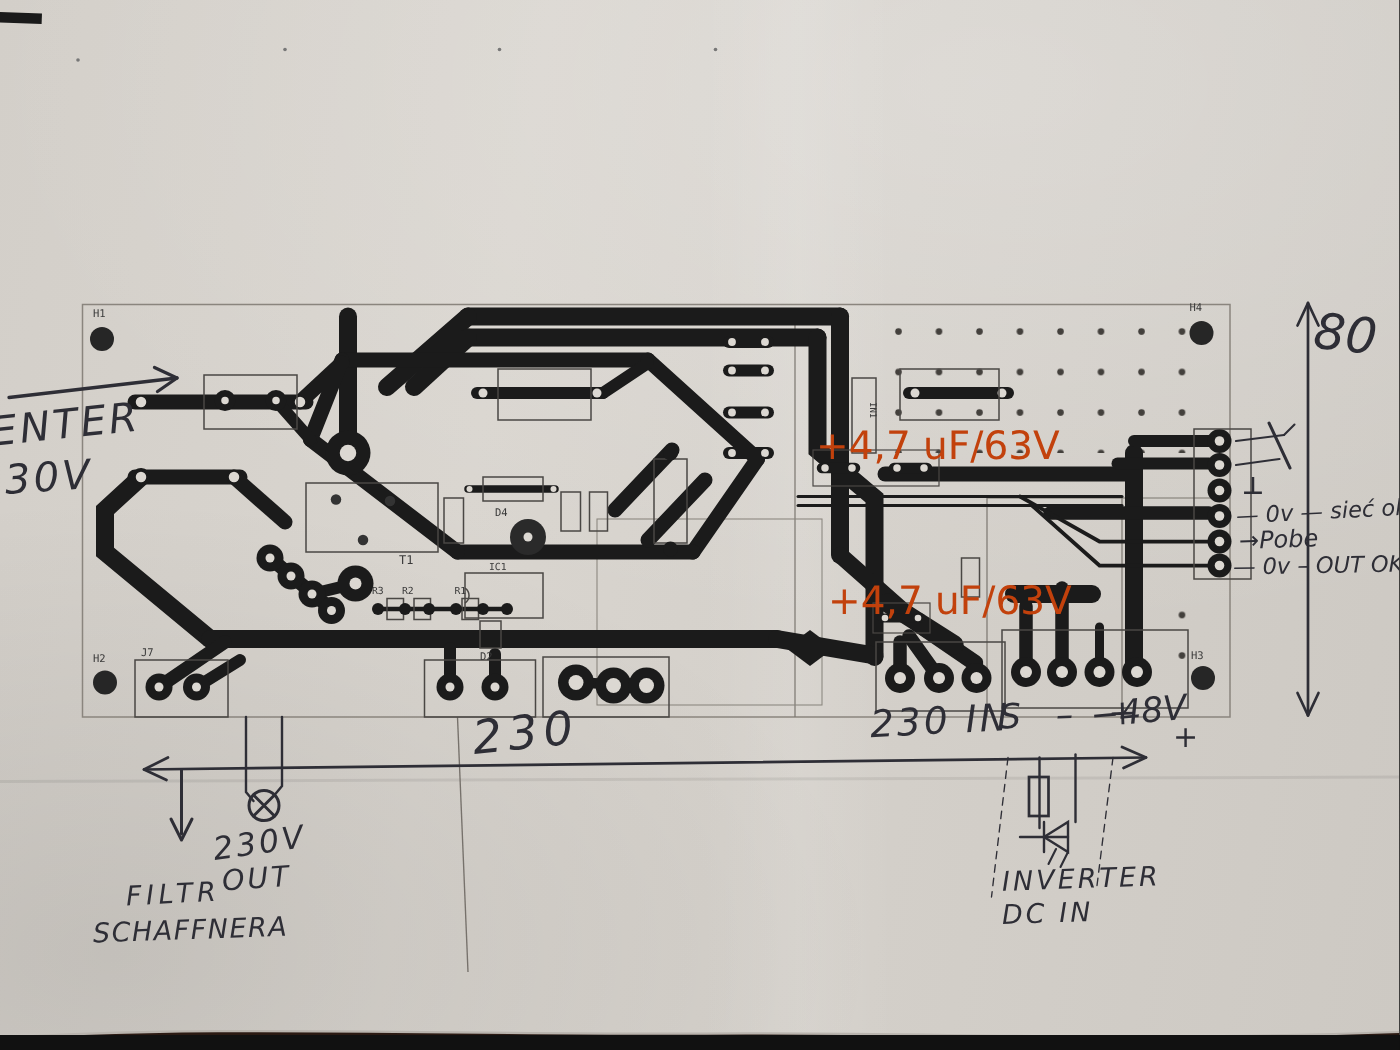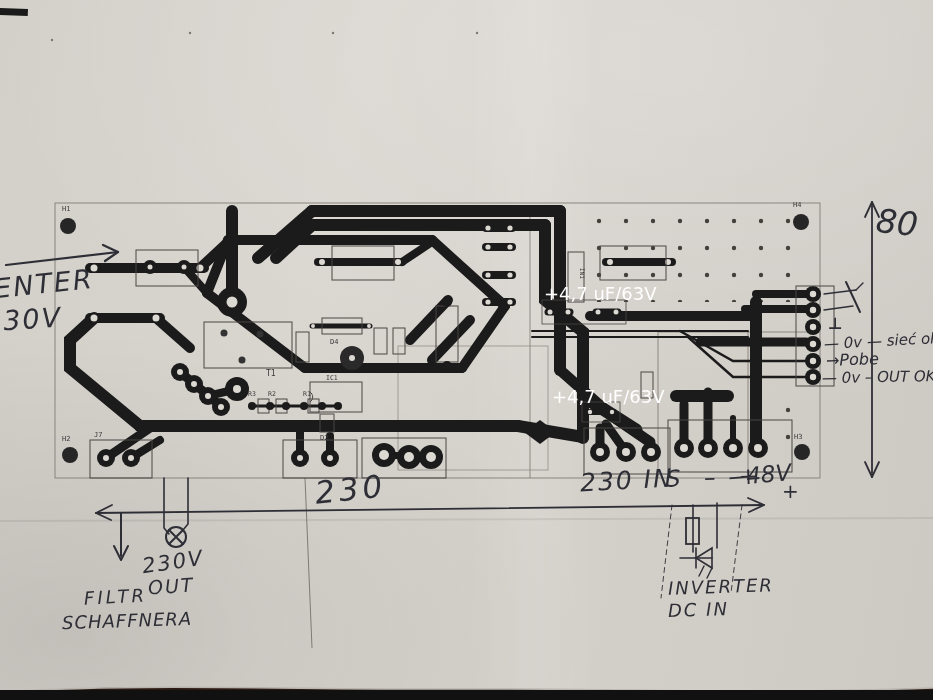--- a/index.html
+++ b/index.html
@@ -7,21 +7,21 @@
     font-family:"DejaVu Sans",sans-serif;}
   .paper{position:absolute;inset:0;
     background:
       linear-gradient(90deg, rgba(255,255,255,0) 50%, rgba(255,255,255,.10) 57%, rgba(255,255,255,0) 64%),
       radial-gradient(120% 90% at 70% 8%, rgba(255,255,255,.22), rgba(0,0,0,0) 60%),
       radial-gradient(100% 80% at 8% 92%, rgba(0,0,0,.09), rgba(0,0,0,0) 55%),
       linear-gradient(100deg,#d3cfc9 0%,#d9d5cf 35%,#d4d0ca 60%,#cdc9c3 100%);}
   svg{position:absolute;left:0;top:0;}
   .hw{position:absolute;color:#2e2e36;white-space:nowrap;line-height:1;
     font-family:"DejaVu Sans",sans-serif;font-style:italic;font-weight:400;}
-  .redlbl{position:absolute;color:#ffffff;font-size:18px;font-weight:500;
+  .redlbl{position:absolute;color:#c2410c;font-size:26px;font-weight:500;
     font-style:normal;white-space:nowrap;font-family:"DejaVu Sans",sans-serif;}
   .ref{font-family:"DejaVu Sans Mono",monospace;fill:#3a3a3a;}
 </style>
 </head>
 <body>
 
 <div class="stage">
   <div class="paper"></div>
 
   <svg width="933" height="700" viewBox="0 0 933 700">

